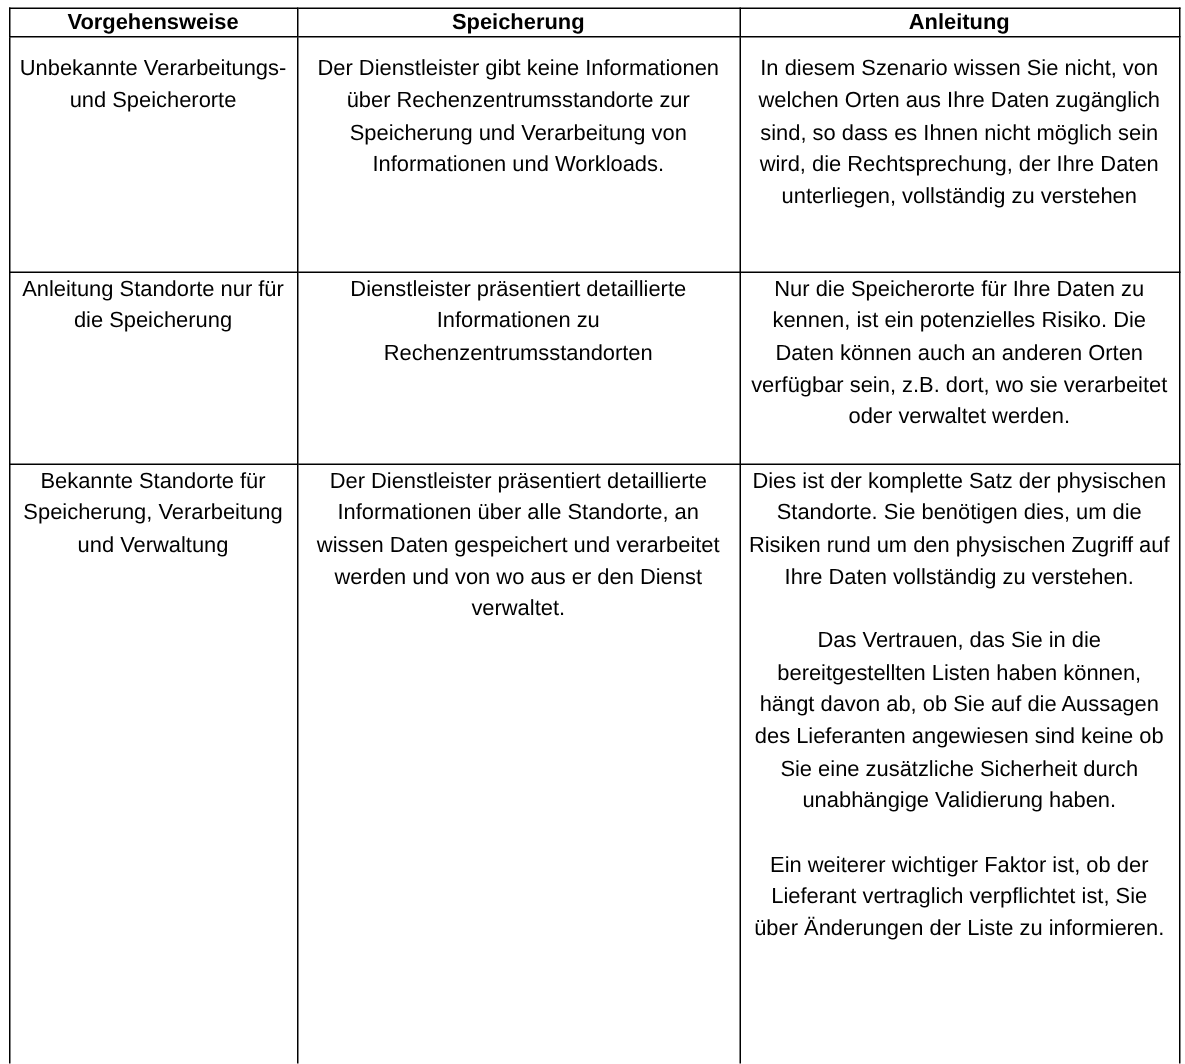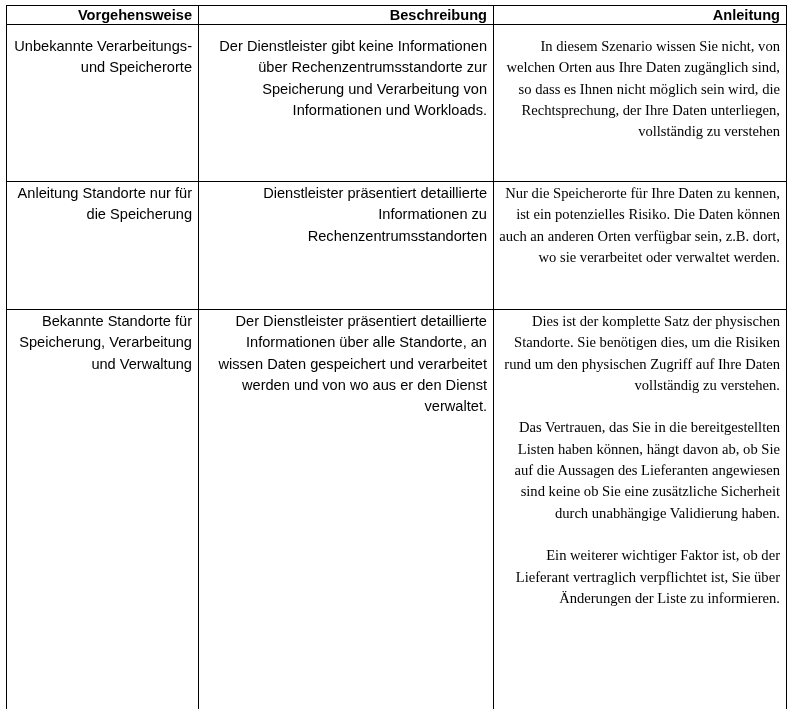--- a/index.html
+++ b/index.html
@@ -21,52 +21,52 @@
       top: 5px;
       border-collapse: collapse;
       table-layout: fixed;
       width: 780px;
       font-size: 14.6px;
       line-height: 21.3px;
     }
     table.doc-table td, table.doc-table th {
       border: 1px solid #000000;
       vertical-align: top;
-      text-align: right;
+      text-align: center;
       padding: 0 6px 0 5px;
       word-wrap: break-word;
     }
     table.doc-table th {
       font-weight: bold;
       height: 18px;
       line-height: 18px;
       padding-top: 0;
     }
     col.c1 { width: 192px; }
     col.c2 { width: 295px; }
     col.c3 { width: 293px; }
     tr.row-0 td { height: 145px; padding-top: 11px; }
     tr.row-1 td { height: 126px; padding-top: 1px; }
     tr.row-2 td { height: 407px; padding-top: 1px; }
-    .para { display: block; font-family: Liberation Serif, serif; }
+    .para { display: block; }
     .para + .para { margin-top: 21.3px; }
   </style>
 </head>
 <body>
 
 <table class="doc-table">
   <colgroup>
     <col class="c1">
       <col class="c2">
       <col class="c3">
   </colgroup>
   <thead>
     <tr>
       <th>Vorgehensweise</th>
-      <th>Beschreibung</th>
+      <th>Speicherung</th>
       <th>Anleitung</th>
     </tr>
   </thead>
   <tbody>
     <tr class="row-0">
       <td>Unbekannte Verarbeitungs- und Speicherorte</td>
       <td>Der Dienstleister gibt keine Informationen über Rechenzentrumsstandorte zur Speicherung und Verarbeitung von Informationen und Workloads.</td>
       <td>
         <span class="para">In diesem Szenario wissen Sie nicht, von welchen Orten aus Ihre Daten zugänglich sind, so dass es Ihnen nicht möglich sein wird, die Rechtsprechung, der Ihre Daten unterliegen, vollständig zu verstehen</span>
       </td>

